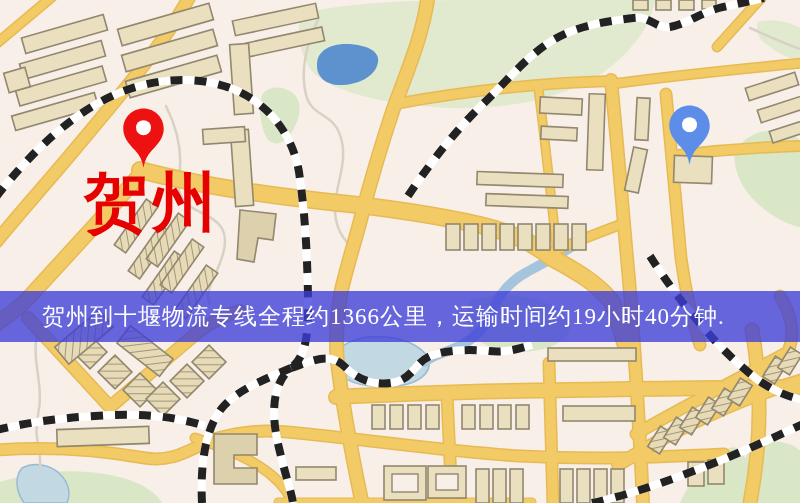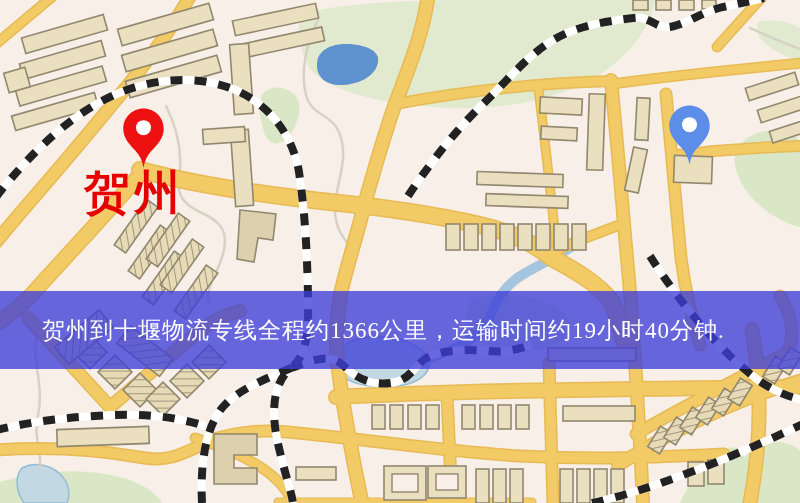--- a/index.html
+++ b/index.html
@@ -30,24 +30,24 @@
   .bldg-in{fill:var(--background);stroke:var(--building-stroke);stroke-width:1.4;}
   .rail-b{fill:none;stroke:var(--rail-base);stroke-width:8;}
   .rail-d{fill:none;stroke:var(--railway);stroke-width:8;stroke-dasharray:12 12;}
   .pin{position:absolute;width:45px;height:63px;}
   .pin svg{display:block;width:100%;height:100%;}
   .pin-origin{left:121px;top:107px;}
   .pin-origin .balloon{fill:var(--origin-marker);}
   .pin-dest{left:667px;top:104px;}
   .pin-dest .balloon{fill:var(--destination-marker);}
   .city-label{position:absolute;font-family:"Liberation Serif",serif;font-weight:bold;
-    font-size:46px;line-height:1.05;white-space:nowrap;text-align:right;}
+    font-size:64px;line-height:1.05;white-space:nowrap;text-align:right;}
   .label-origin{left:84px;top:169px;color:var(--origin-label);letter-spacing:4px;}
   .label-dest{left:640px;top:168px;color:var(--destination-label);letter-spacing:8px;}
-  .banner{position:absolute;left:0;top:291px;width:800px;height:78px;
+  .banner{position:absolute;left:0;top:291px;width:800px;height:51px;
     background:var(--banner-bg);display:flex;align-items:center;}
   .banner-text{color:var(--banner-text);font-size:23px;padding-left:42px;
     font-family:"Liberation Serif",serif;letter-spacing:1px;white-space:nowrap;}
 </style>
 </head>
 <body>
 
 <div class="map-wrap">
 
   <svg class="basemap" width="800" height="503" viewBox="0 0 800 503">

